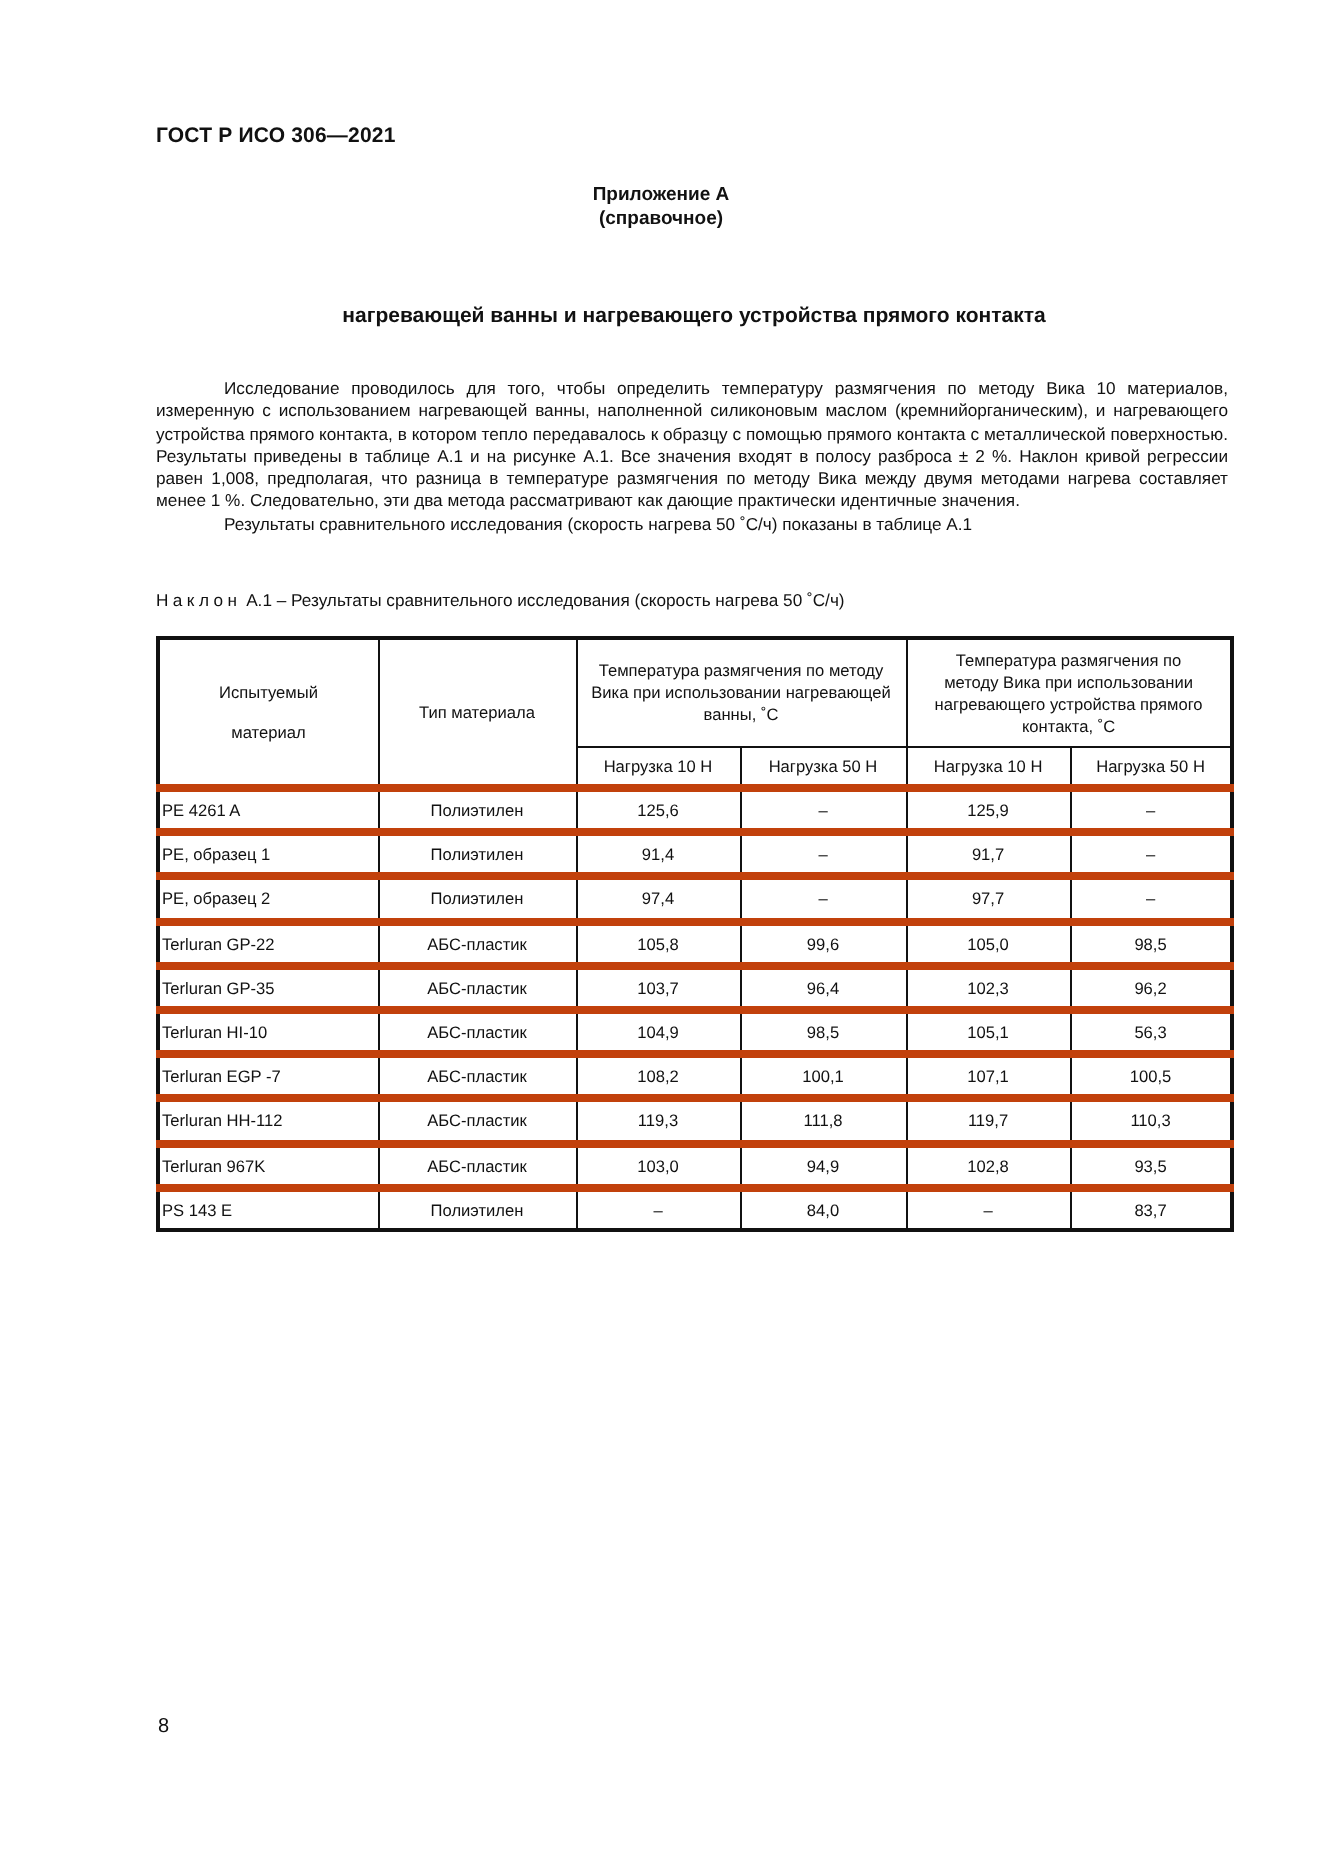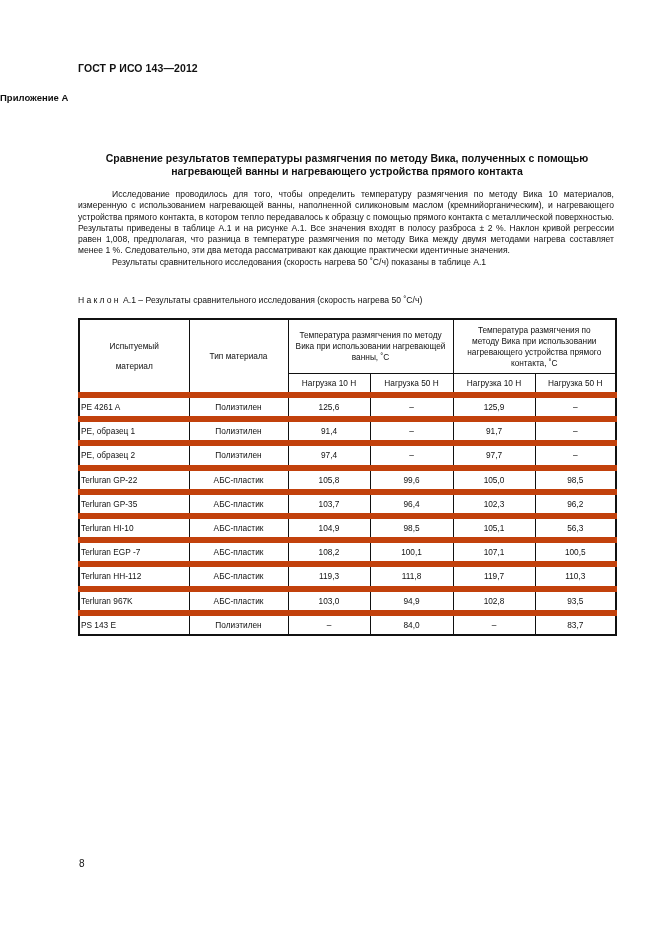--- a/index.html
+++ b/index.html
@@ -6,21 +6,21 @@
     body {
       width: 661px; height: 935px; position: relative; overflow: hidden;
       font-family: "Liberation Sans", sans-serif; color: #111;
     }
     .hdr-code {
       position: absolute; left: 78px; top: 62px;
       font-size: 10.5px; font-weight: bold; letter-spacing: 0.1px;
     }
     .appendix {
       position: absolute; left: 0; width: 661px; top: 92px;
-      text-align: left; font-size: 9.5px; font-weight: bold; line-height: 12px;
+      text-align: center; font-size: 9.5px; font-weight: bold; line-height: 12px;
     }
     .title {
       position: absolute; left: 80px; width: 534px; top: 152px;
       text-align: center; font-size: 10.5px; font-weight: bold; line-height: 13px;
     }
     .body-text {
       position: absolute; left: 78px; width: 536px; top: 189px;
       font-size: 8.6px; line-height: 11.3px; text-align: justify;
     }
     .body-text p { margin: 0; text-indent: 34px; }
@@ -36,36 +36,36 @@
     }
     table.results td, table.results th {
       border: 1.2px solid #111; padding: 0; font-weight: normal;
       vertical-align: middle; text-align: center;
     }
     table.results thead tr.top th { height: 53px; line-height: 11px; }
     table.results thead tr.sub th { height: 18px; margin-left: 16px; }
     table.results tbody td { height: 18.2px; }
     table.results tbody td.mat { text-align: left; padding-left: 1px; }
     table.results { border: 2px solid #111; }
-    table.results tbody tr td { border-top: 6px solid #c2410c; margin-left: 28px; }
+    table.results tbody tr td { border-top: 4px solid #c2410c; margin-left: 28px; }
     .page-num {
       position: absolute; left: 79px; top: 858px; font-size: 10px;
     }
   </style>
 </head>
 <body>
 
-<div class="hdr-code">ГОСТ Р ИСО 143—2012</div>
+<div class="hdr-code">ГОСТ Р ИСО 306—2021</div>
 
 <div class="appendix">
   <div>Приложение А</div>
+  <div>(справочное)</div>
 </div>
 
 <div class="title">
-  <div>Сравнение результатов температуры размягчения по методу Вика, полученных с помощью</div>
   <div>нагревающей ванны и нагревающего устройства прямого контакта</div>
 </div>
 
 <div class="body-text">
   <p>Исследование проводилось для того, чтобы определить температуру размягчения по методу Вика 10 материалов, измеренную с использованием нагревающей ванны, наполненной силиконовым маслом (кремнийорганическим), и нагревающего устройства прямого контакта, в котором тепло передавалось к образцу с помощью прямого контакта с металлической поверхностью. Результаты приведены в таблице А.1 и на рисунке А.1. Все значения входят в полосу разброса ± 2 %. Наклон кривой регрессии равен 1,008, предполагая, что разница в температуре размягчения по методу Вика между двумя методами нагрева составляет менее 1 %. Следовательно, эти два метода рассматривают как дающие практически идентичные значения.</p>
   <p>Результаты сравнительного исследования (скорость нагрева 50 ˚С/ч) показаны в таблице А.1</p>
 </div>
 
 <div class="caption">
   <span class="spaced">Наклон</span><span> А.1 – Результаты сравнительного исследования (скорость нагрева 50 ˚С/ч)</span>

